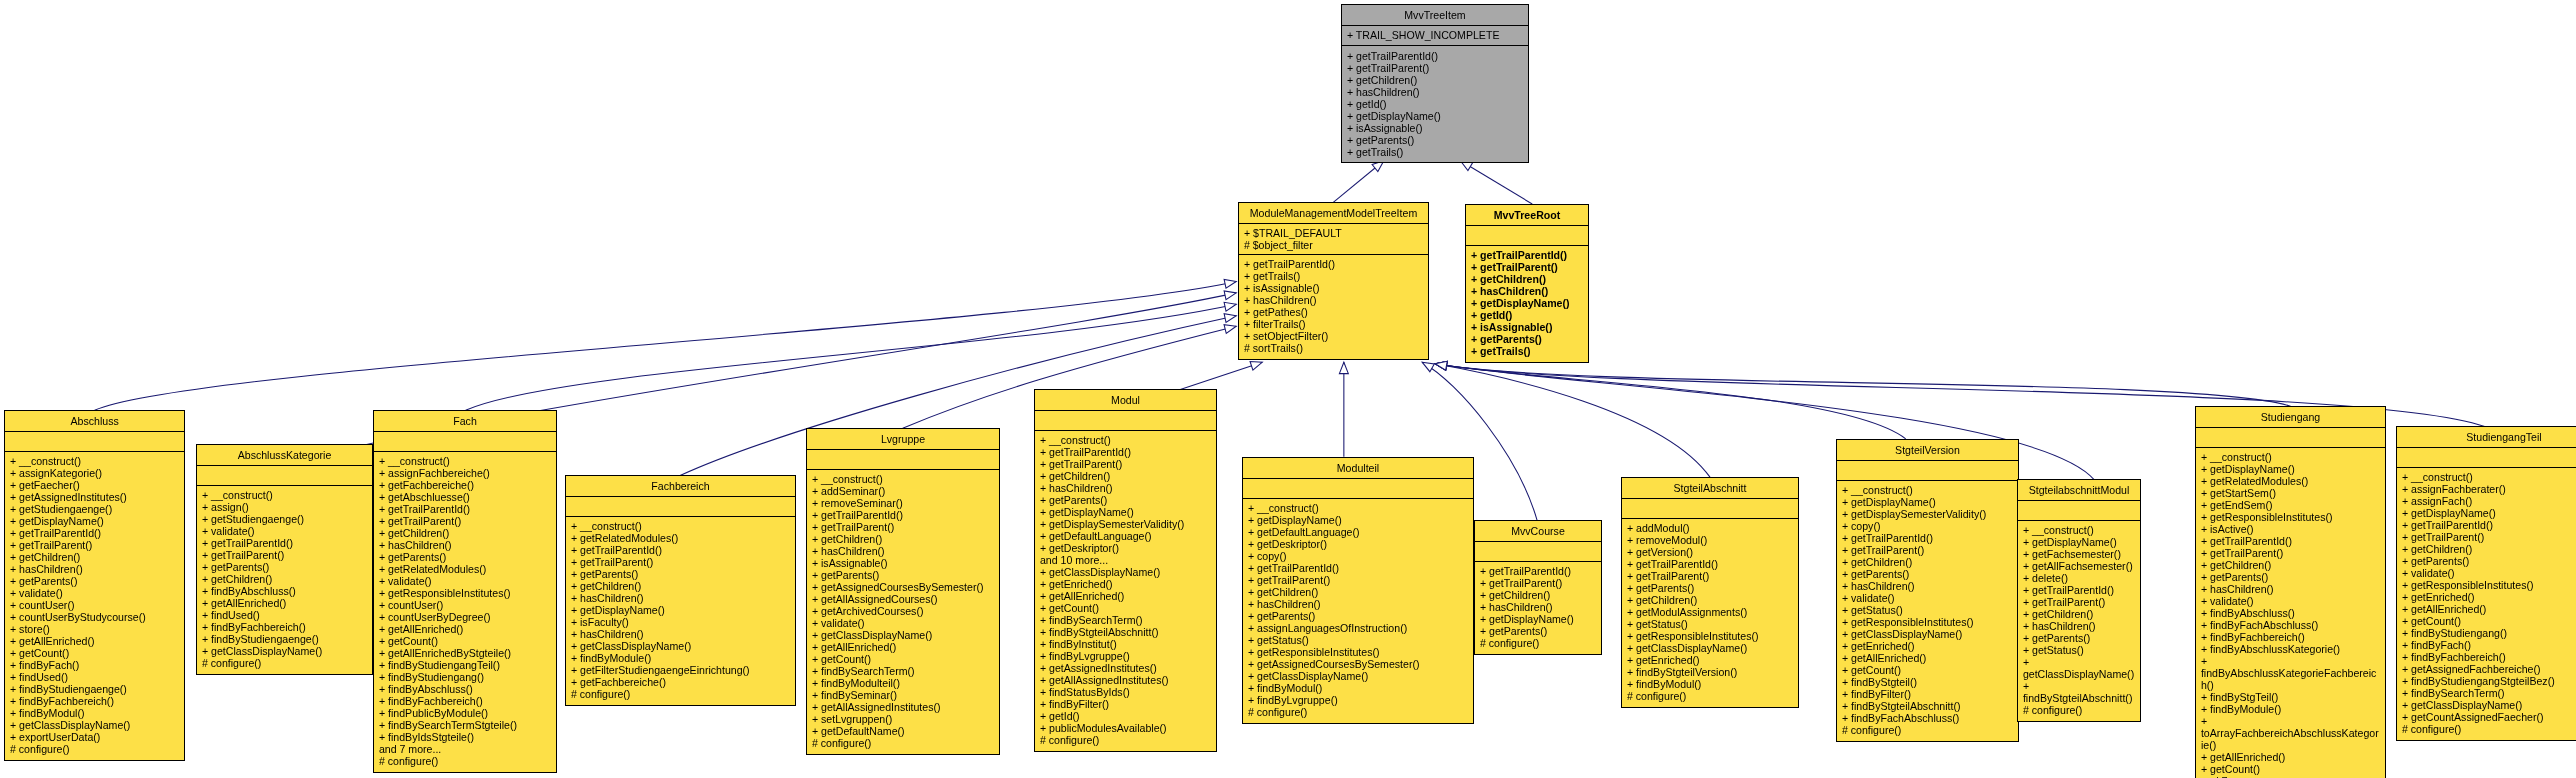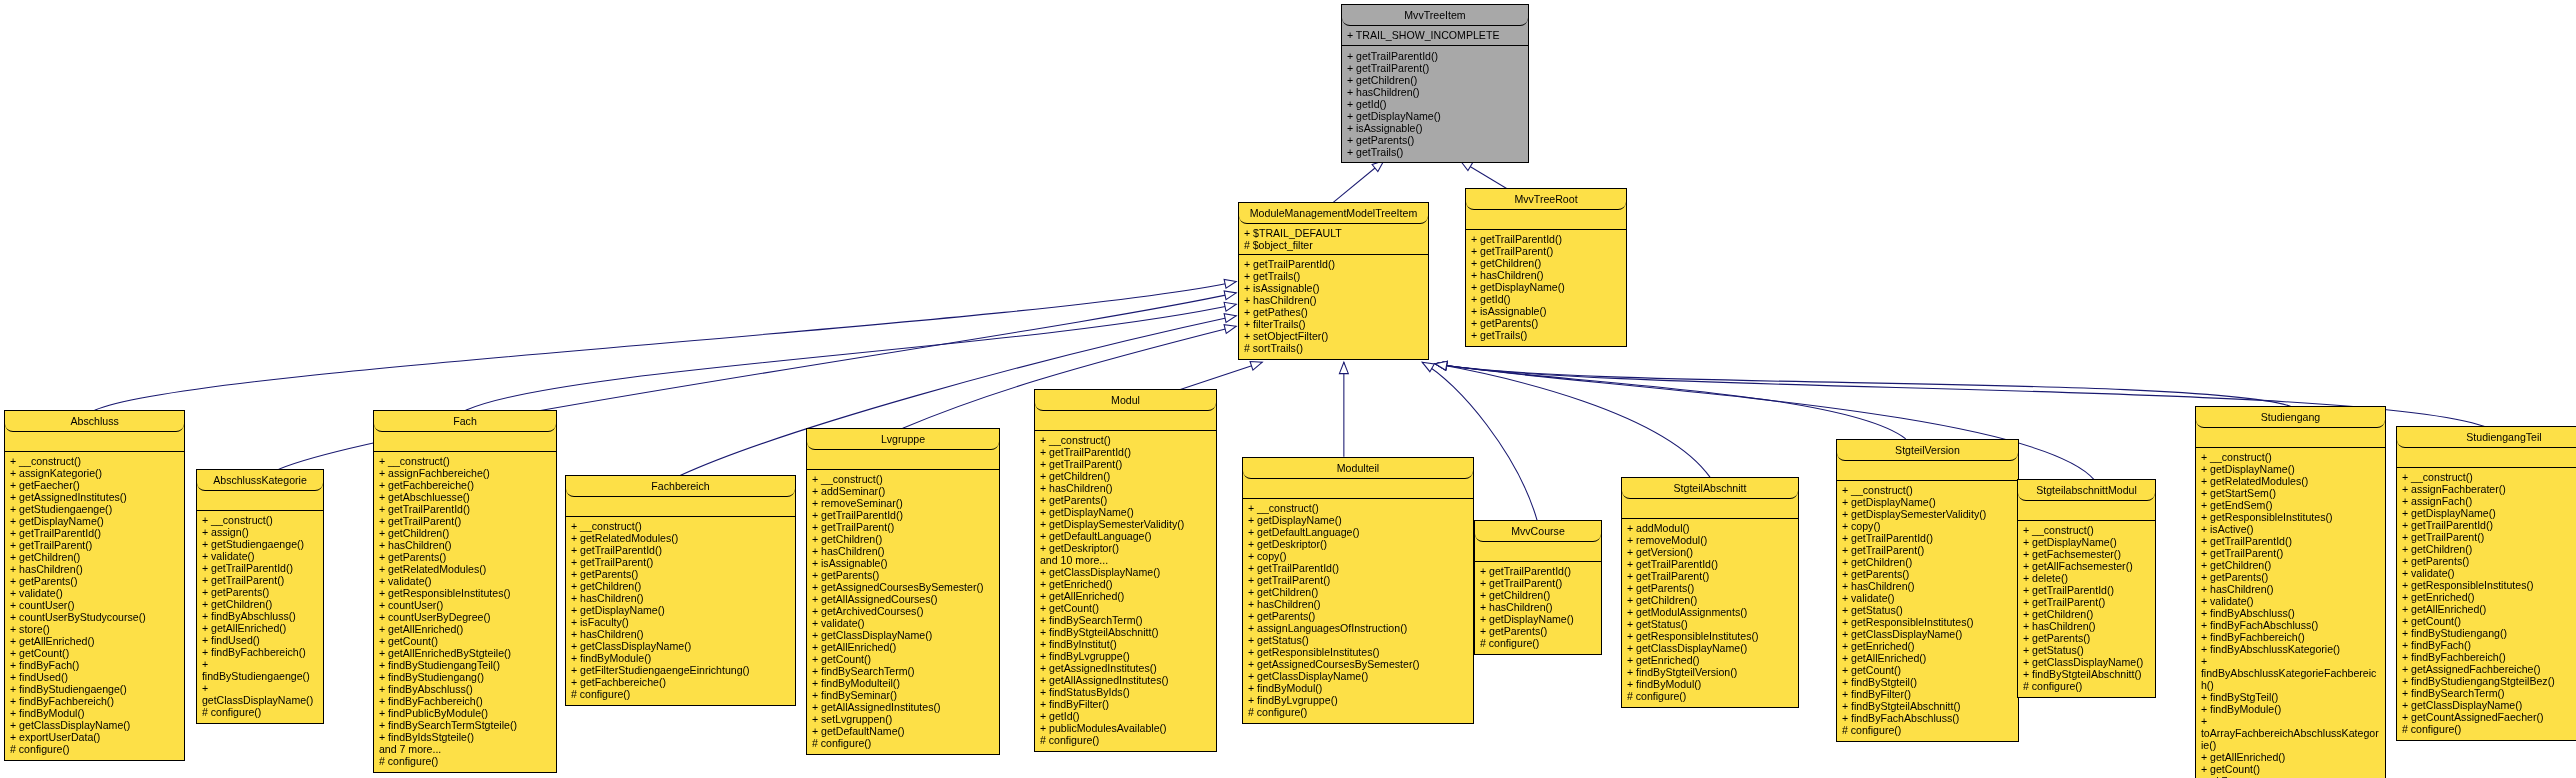--- a/index.html
+++ b/index.html
@@ -23,21 +23,20 @@
     background:#a8a8a8;
     border-width:1.6px;
   }
   .uml-title{
     text-align:center;
     padding:4.1px 3.3px 3.3px 3.3px;
     border-bottom:0.8px solid #000;
     line-height:12.2px;
     white-space:nowrap;
     overflow:hidden;
-    border-radius:8px;
   }
   .uml-attrs{
     border-bottom:0.8px solid #000;
     padding:3.3px 4.9px;
     min-height:13px;
   }
   .uml-methods{padding:3.3px 4.9px 4.1px 4.9px;}
   .uml-line{
     line-height:12px;
     overflow-wrap:anywhere;
@@ -108,21 +107,21 @@
           <div class="uml-line">+ getTrailParentId()</div>
           <div class="uml-line">+ getTrails()</div>
           <div class="uml-line">+ isAssignable()</div>
           <div class="uml-line">+ hasChildren()</div>
           <div class="uml-line">+ getPathes()</div>
           <div class="uml-line">+ filterTrails()</div>
           <div class="uml-line">+ setObjectFilter()</div>
           <div class="uml-line"># sortTrails()</div>
         </div>
       </div>
-      <div class="uml-class" style="left: 1465px; top: 188px; width: 162px;">
+      <div class="uml-class" style="left: 1465px; top: 204px; width: 124px; font-weight: bold;">
         <div class="uml-title">MvvTreeRoot</div>
         <div class="uml-attrs"></div>
         <div class="uml-methods">
           <div class="uml-line">+ getTrailParentId()</div>
           <div class="uml-line">+ getTrailParent()</div>
           <div class="uml-line">+ getChildren()</div>
           <div class="uml-line">+ hasChildren()</div>
           <div class="uml-line">+ getDisplayName()</div>
           <div class="uml-line">+ getId()</div>
           <div class="uml-line">+ isAssignable()</div>
@@ -154,21 +153,21 @@
           <div class="uml-line">+ findByFach()</div>
           <div class="uml-line">+ findUsed()</div>
           <div class="uml-line">+ findByStudiengaenge()</div>
           <div class="uml-line">+ findByFachbereich()</div>
           <div class="uml-line">+ findByModul()</div>
           <div class="uml-line">+ getClassDisplayName()</div>
           <div class="uml-line">+ exportUserData()</div>
           <div class="uml-line"># configure()</div>
         </div>
       </div>
-      <div class="uml-class" style="left: 196px; top: 469px; width: 128px;">
+      <div class="uml-class" style="left: 196px; top: 444px; width: 177px;">
         <div class="uml-title">AbschlussKategorie</div>
         <div class="uml-attrs"></div>
         <div class="uml-methods">
           <div class="uml-line">+ __construct()</div>
           <div class="uml-line">+ assign()</div>
           <div class="uml-line">+ getStudiengaenge()</div>
           <div class="uml-line">+ validate()</div>
           <div class="uml-line">+ getTrailParentId()</div>
           <div class="uml-line">+ getTrailParent()</div>
           <div class="uml-line">+ getParents()</div>
@@ -374,21 +373,21 @@
           <div class="uml-line">+ getEnriched()</div>
           <div class="uml-line">+ getAllEnriched()</div>
           <div class="uml-line">+ getCount()</div>
           <div class="uml-line">+ findByStgteil()</div>
           <div class="uml-line">+ findByFilter()</div>
           <div class="uml-line">+ findByStgteilAbschnitt()</div>
           <div class="uml-line">+ findByFachAbschluss()</div>
           <div class="uml-line"># configure()</div>
         </div>
       </div>
-      <div class="uml-class" style="left: 2017px; top: 479px; width: 139px;">
+      <div class="uml-class" style="left: 2017px; top: 479px; width: 124px;">
         <div class="uml-title">StgteilabschnittModul</div>
         <div class="uml-attrs"></div>
         <div class="uml-methods">
           <div class="uml-line">+ __construct()</div>
           <div class="uml-line">+ getDisplayName()</div>
           <div class="uml-line">+ getFachsemester()</div>
           <div class="uml-line">+ getAllFachsemester()</div>
           <div class="uml-line">+ delete()</div>
           <div class="uml-line">+ getTrailParentId()</div>
           <div class="uml-line">+ getTrailParent()</div>

